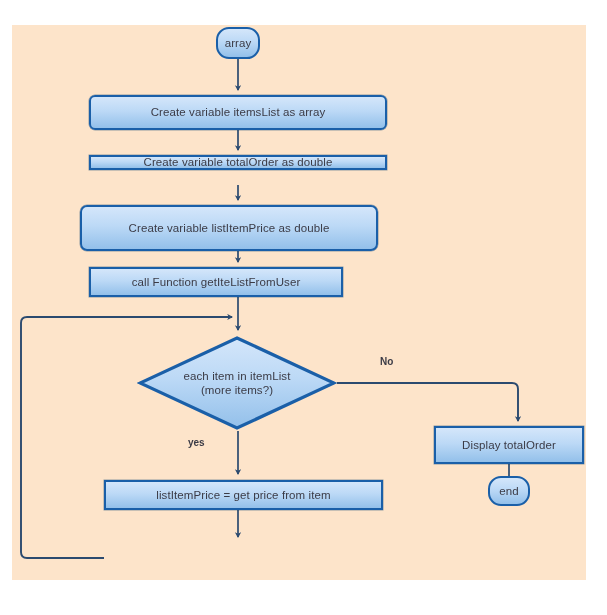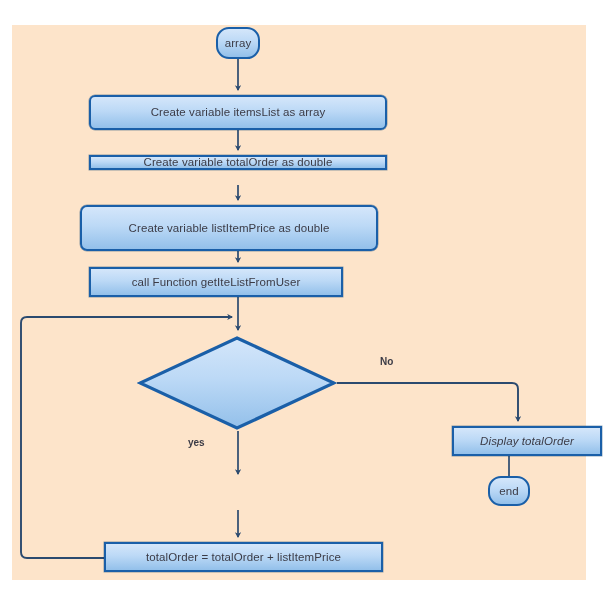--- a/index.html
+++ b/index.html
@@ -139,32 +139,36 @@
     <svg width="200" height="96" viewBox="0 0 200 96" xmlns="http://www.w3.org/2000/svg">
       <defs>
         <linearGradient id="dgrad" x1="0" y1="0" x2="0" y2="1">
           <stop offset="0%" stop-color="#d4e6fa"></stop>
           <stop offset="45%" stop-color="#bcd9f6"></stop>
           <stop offset="100%" stop-color="#93c0ea"></stop>
         </linearGradient>
       </defs>
       <polygon points="100,3 197,48 100,93 3,48" fill="url(#dgrad)" stroke="#1a5fa8" stroke-width="3.2"></polygon>
     </svg>
+    <div class="dtext">
+      <span>each item in itemList</span><br>
+      <span>(more items?)</span>
+    </div>
   </div>
 
   <div class="edge-label" style="left:380px; top:356px;">No</div>
 
   <div class="edge-label" style="left:188px; top:437px;text-align:right;">yes</div>
 
-
-  <div class="node process" style="left:104px; top:542px; width:279px; height:30px;">
-    <span>totalOrder = totalOrder  + listItemPrice</span>
+  <div class="node process" style="left:104px; top:480px; width:279px; height:30px;">
+    <span>listItemPrice = get price from item</span>
   </div>
 
-  <div class="node process" style="left:452px; top:426px; width:150px; height:30px;font-style:italic;">
+
+  <div class="node process" style="left:434px; top:426px; width:150px; height:38px;">
     <span>Display totalOrder</span>
   </div>
 
   <div class="node terminator" style="left:488px; top:476px; width:42px; height:30px;">
     <span>end</span>
   </div>
 
 </div>
 
 </body></html>

